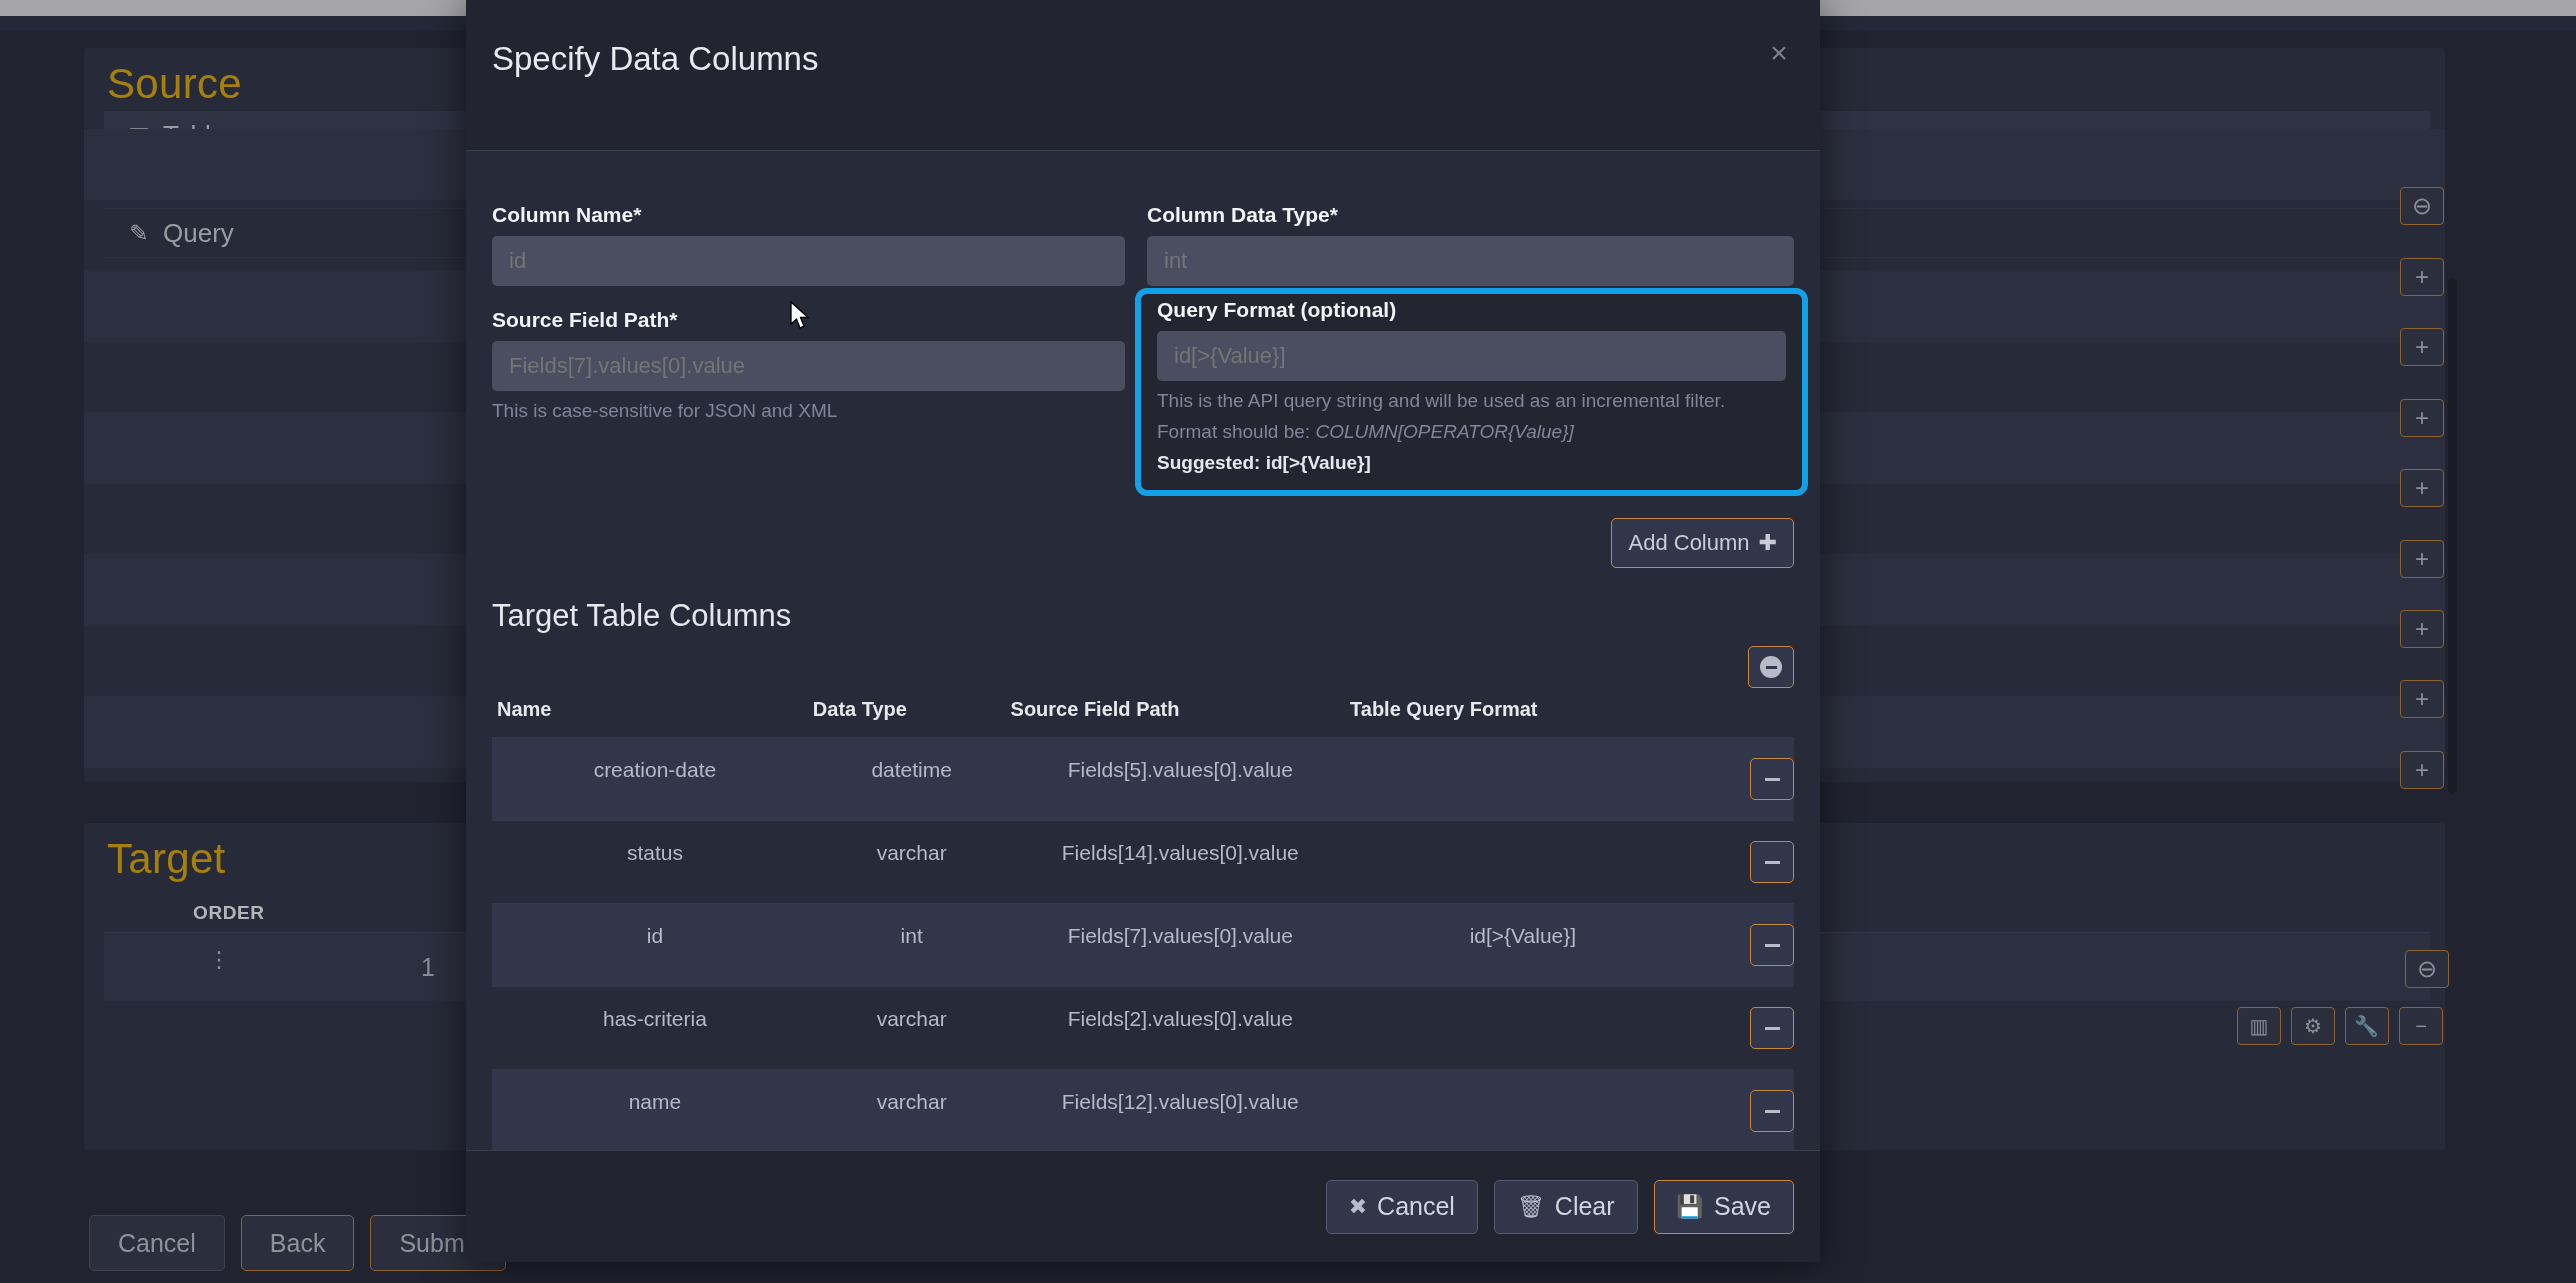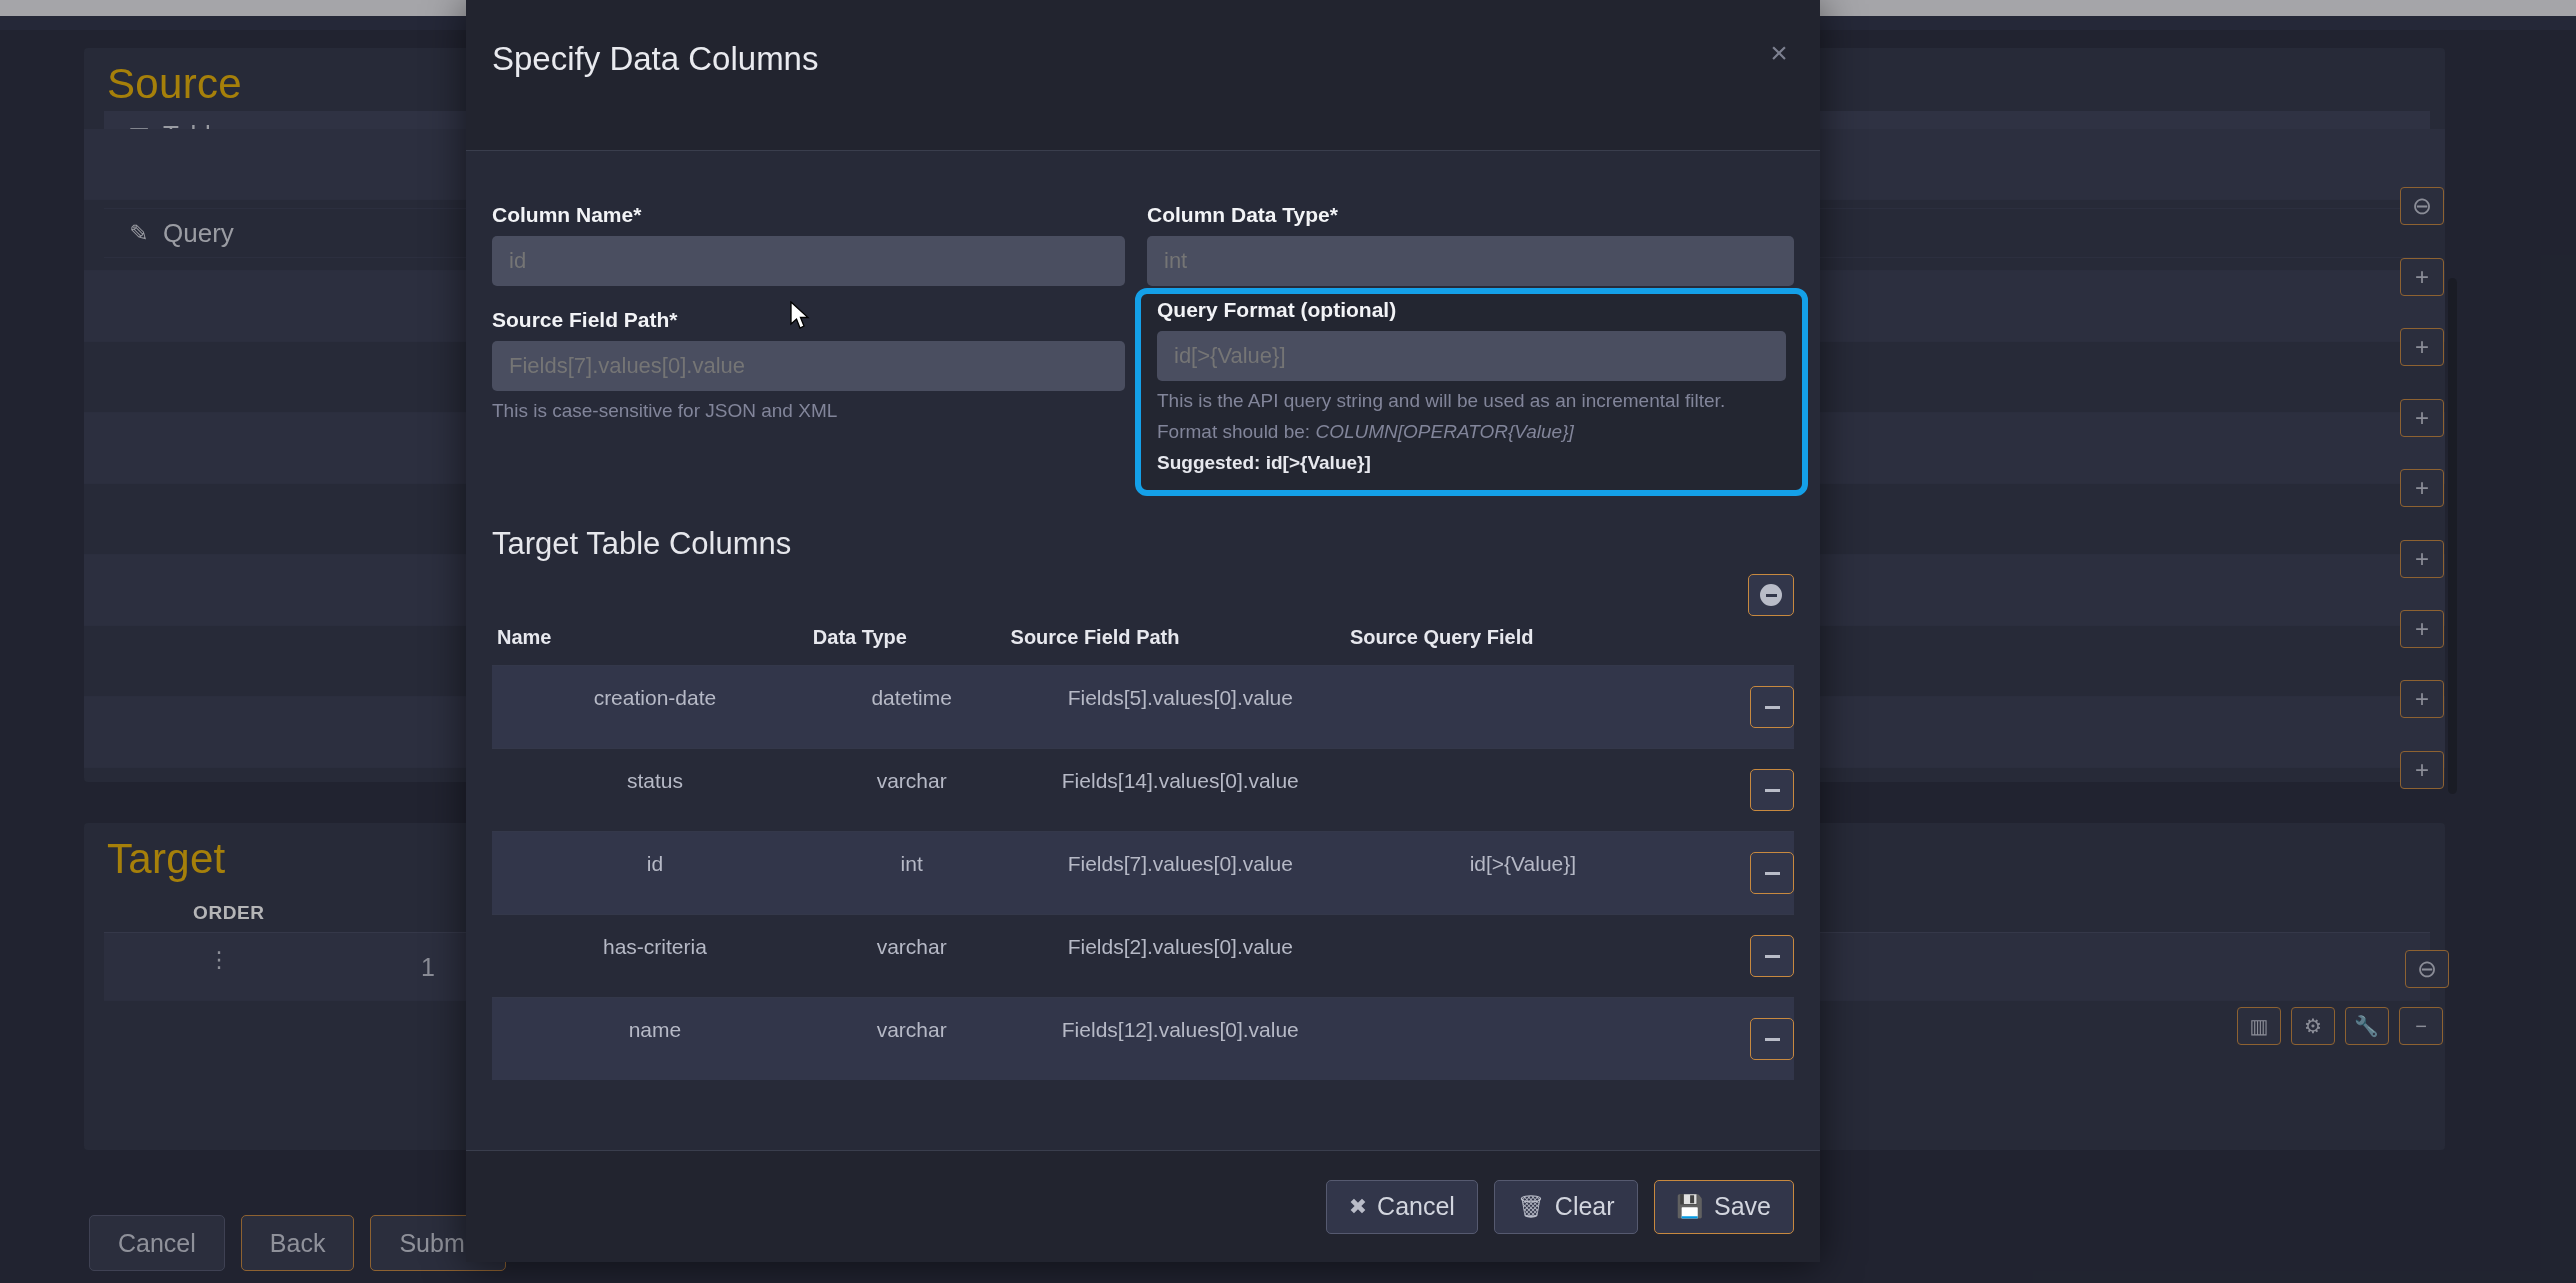--- a/index.html
+++ b/index.html
@@ -313,38 +313,44 @@
             <input class="finput" placeholder="id[&gt;{Value}]" style="">
             <div class="fhint">This is the API query string and will be used as an incremental filter.</div>
             <div class="fhint">
               <span>Format should be: </span><em>COLUMN[OPERATOR{Value}]</em>
             </div>
             <div class="fhint strong">Suggested: id[&gt;{Value}]</div>
           </div>
         </div>
       </div>
 
+      <div class="addcol-wrap">
+        <div class="addcol">
+          <span>Add Column</span>
+          <span>✚</span>
+        </div>
+      </div>
 
       <div class="ttc-title">Target Table Columns</div>
 
       <div class="ttc-tophead">
         <div class="circbtn">
           <span class="circ">
               <i></i>
             </span>
         </div>
       </div>
 
       <table class="ttc">
         <thead>
           <tr>
             <th class="c-name">Name</th>
             <th class="c-type">Data Type</th>
             <th class="c-path">Source Field Path</th>
-            <th class="c-qf">Source Query Field</th>
+            <th class="c-qf">Table Query Format</th>
             <th class="c-act"></th>
           </tr>
         </thead>
         <tbody>
           <tr class="alt">
             <td class="c-name">creation-date</td>
             <td class="c-type">datetime</td>
             <td class="c-path">Fields[5].values[0].value</td>
             <td class="c-qf"></td>
             <td class="c-act">

